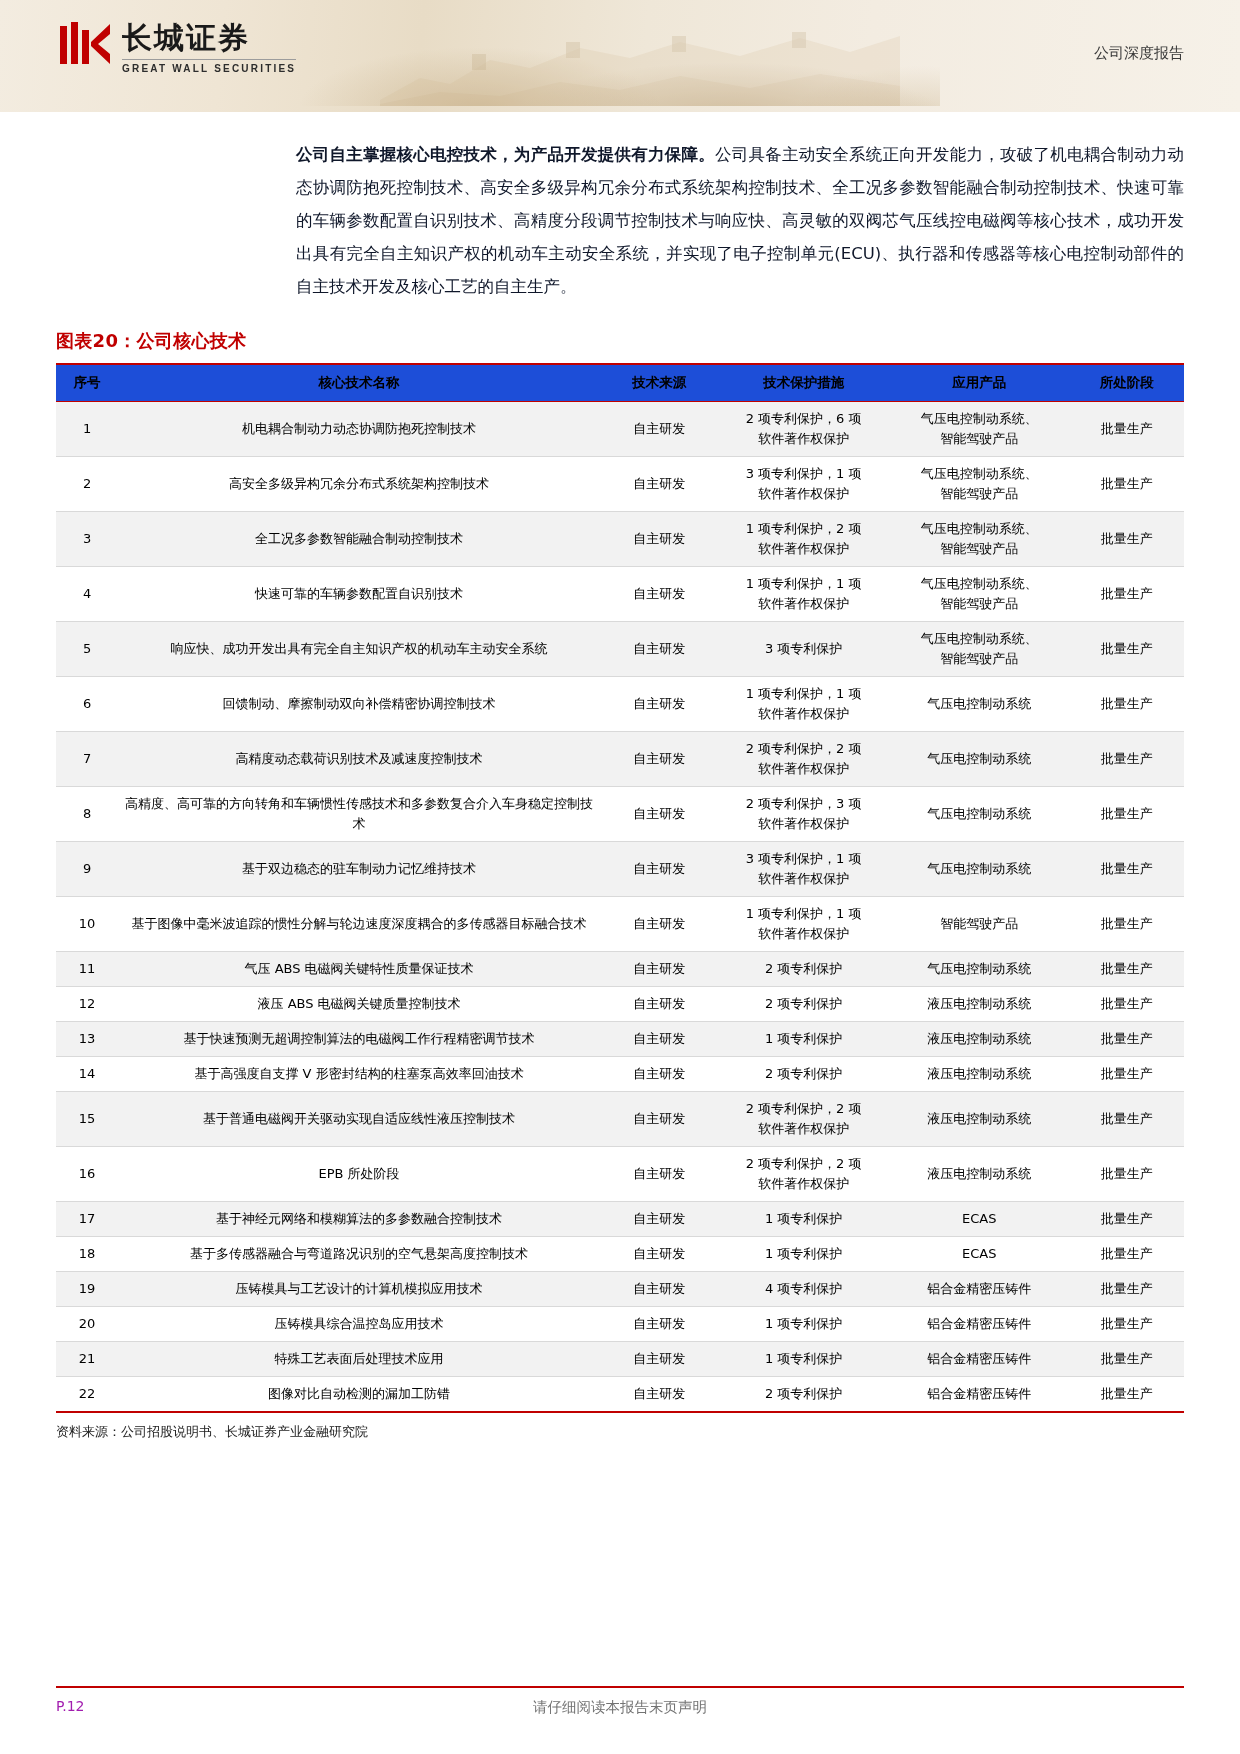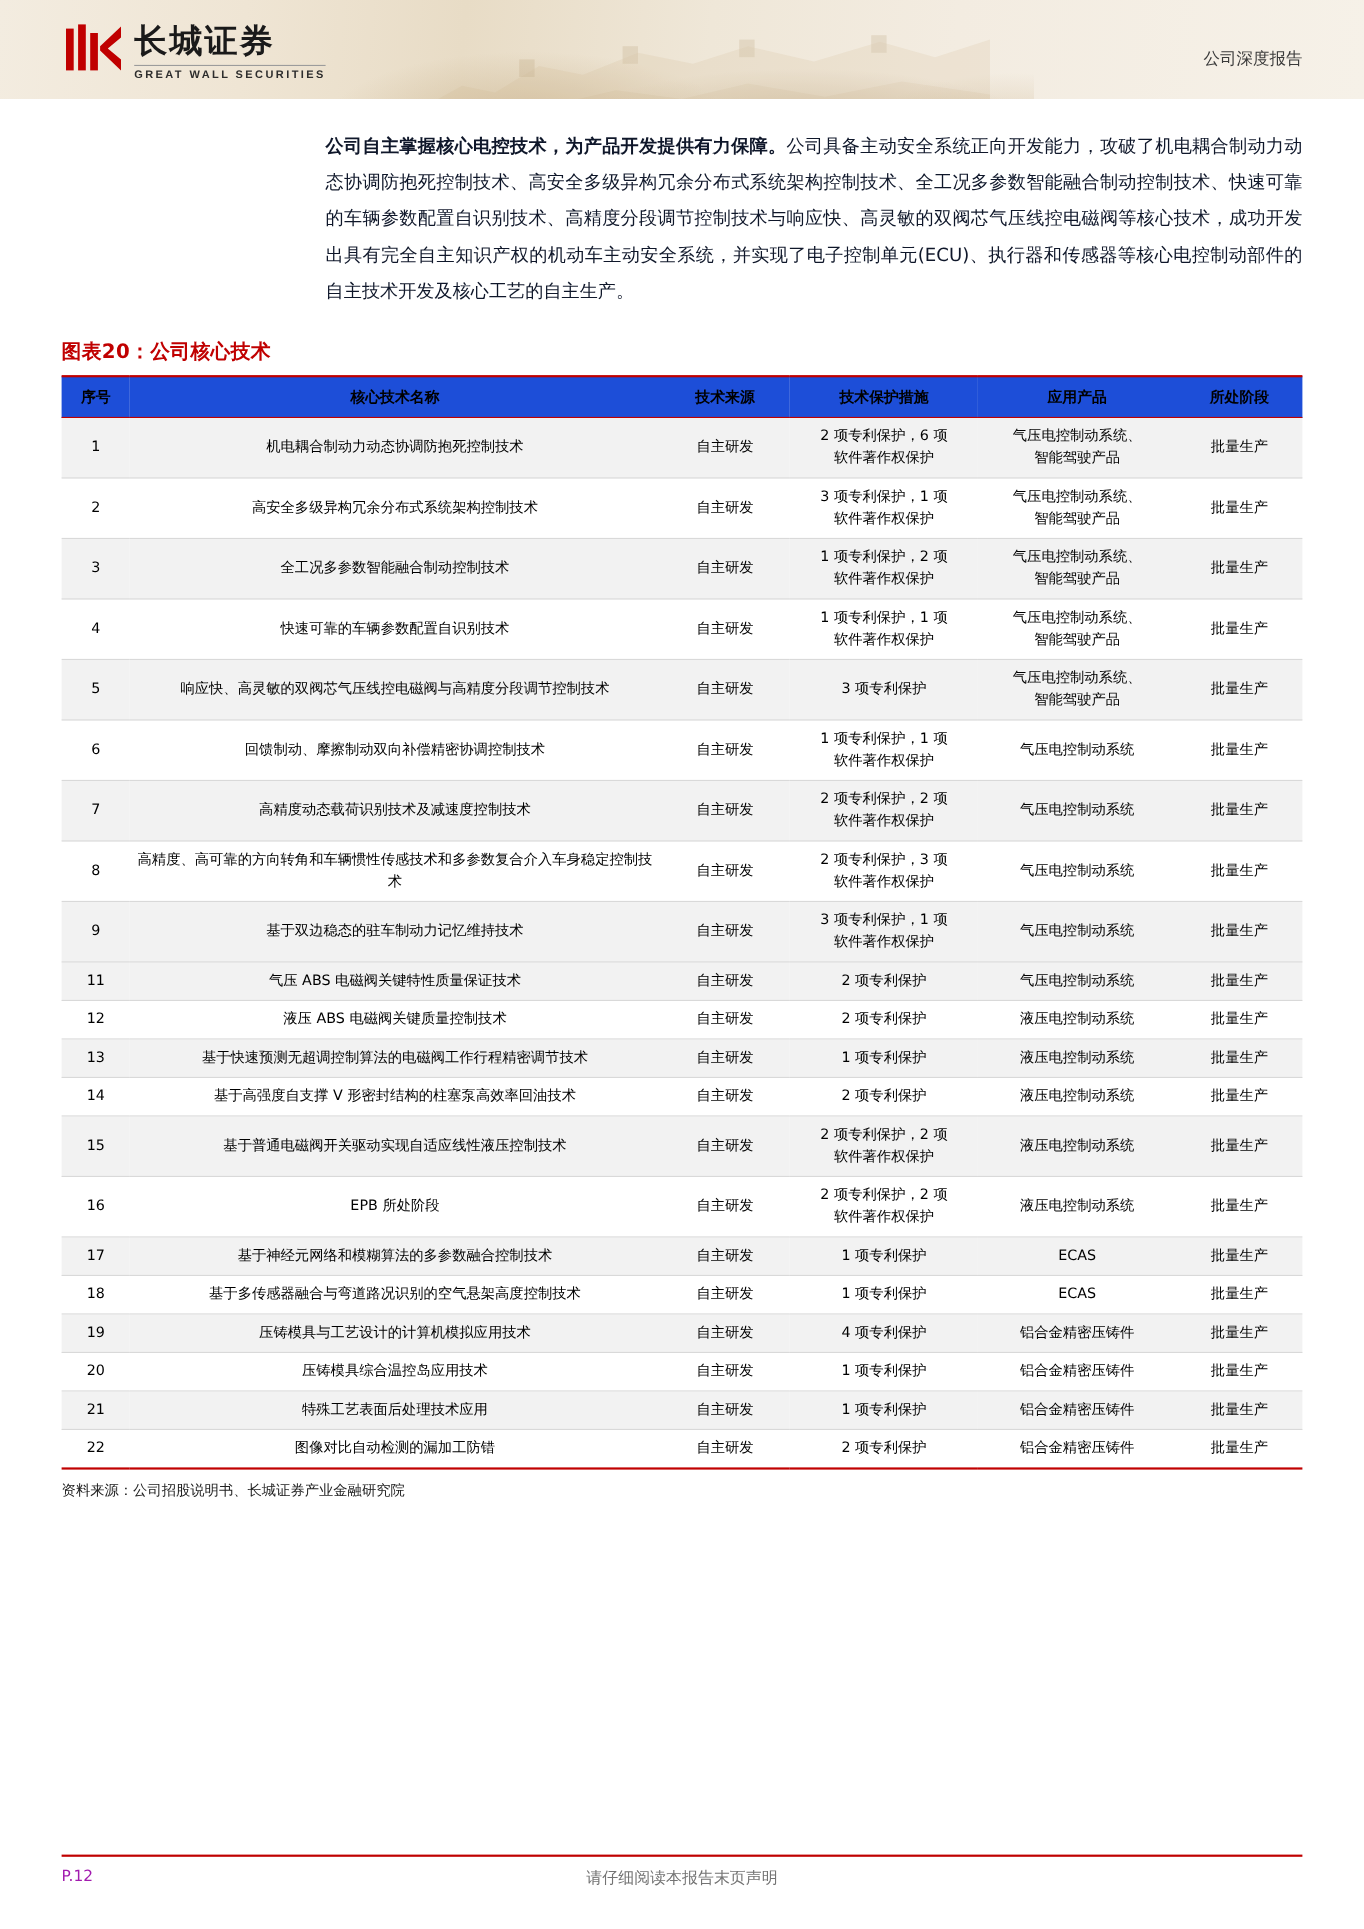--- a/index.html
+++ b/index.html
@@ -13,21 +13,21 @@
     font-family: "Liberation Sans", "DejaVu Sans", sans-serif;
     color: #000;
     position: relative;
     overflow: hidden;
   }
 
   
   .header {
     position: relative;
     width: 1240px;
-    height: 90px;
+    height: 112px;
     background: linear-gradient(95deg, #f3ece0 0%, #efe5d4 18%, #e8dcc6 34%, #efe7d8 52%, #f3ece1 70%, #f6f1e8 100%);
     overflow: hidden;
   }
   .header .mountain {
     position: absolute;
     top: 0; left: 300px;
     width: 640px; height: 106px;
     background:
       radial-gradient(ellipse 260px 90px at 180px 110px, rgba(196,172,132,0.55) 0%, rgba(196,172,132,0) 70%),
       radial-gradient(ellipse 300px 80px at 430px 120px, rgba(178,152,110,0.45) 0%, rgba(178,152,110,0) 72%),
@@ -276,21 +276,21 @@
         <tr>
           <td>4</td>
           <td class="c-name">快速可靠的车辆参数配置自识别技术</td>
           <td>自主研发</td>
           <td>1 项专利保护，1 项<br>软件著作权保护</td>
           <td>气压电控制动系统、<br>智能驾驶产品</td>
           <td>批量生产</td>
         </tr>
         <tr class="alt">
           <td>5</td>
-          <td class="c-name">响应快、高灵敏的双阀芯气压线控电磁阀与高精度分段调节控制技术</td>
+          <td class="c-name">响应快、成功开发出具有完全自主知识产权的机动车主动安全系统</td>
           <td>自主研发</td>
           <td>3 项专利保护</td>
           <td>气压电控制动系统、<br>智能驾驶产品</td>
           <td>批量生产</td>
         </tr>
         <tr>
           <td>6</td>
           <td class="c-name">回馈制动、摩擦制动双向补偿精密协调控制技术</td>
           <td>自主研发</td>
           <td>1 项专利保护，1 项<br>软件著作权保护</td>
@@ -312,20 +312,28 @@
           <td>2 项专利保护，3 项<br>软件著作权保护</td>
           <td>气压电控制动系统</td>
           <td>批量生产</td>
         </tr>
         <tr class="alt">
           <td>9</td>
           <td class="c-name">基于双边稳态的驻车制动力记忆维持技术</td>
           <td>自主研发</td>
           <td>3 项专利保护，1 项<br>软件著作权保护</td>
           <td>气压电控制动系统</td>
+          <td>批量生产</td>
+        </tr>
+        <tr>
+          <td>10</td>
+          <td class="c-name">基于图像中毫米波追踪的惯性分解与轮边速度深度耦合的多传感器目标融合技术</td>
+          <td>自主研发</td>
+          <td>1 项专利保护，1 项<br>软件著作权保护</td>
+          <td>智能驾驶产品</td>
           <td>批量生产</td>
         </tr>
         <tr class="alt">
           <td>11</td>
           <td class="c-name">气压 ABS 电磁阀关键特性质量保证技术</td>
           <td>自主研发</td>
           <td>2 项专利保护</td>
           <td>气压电控制动系统</td>
           <td>批量生产</td>
         </tr>

